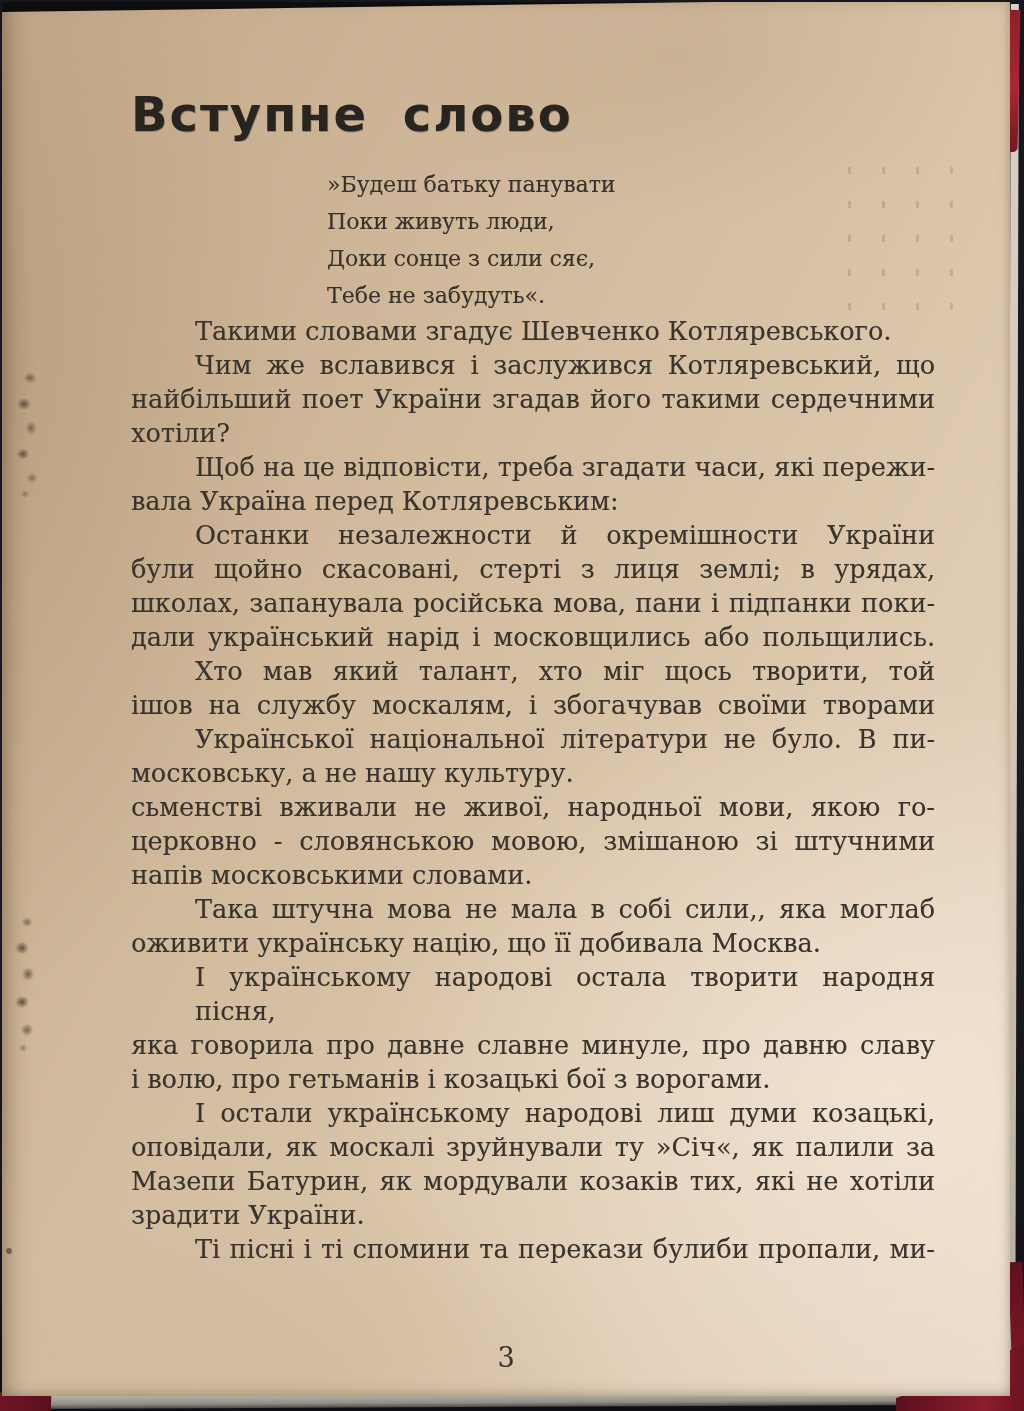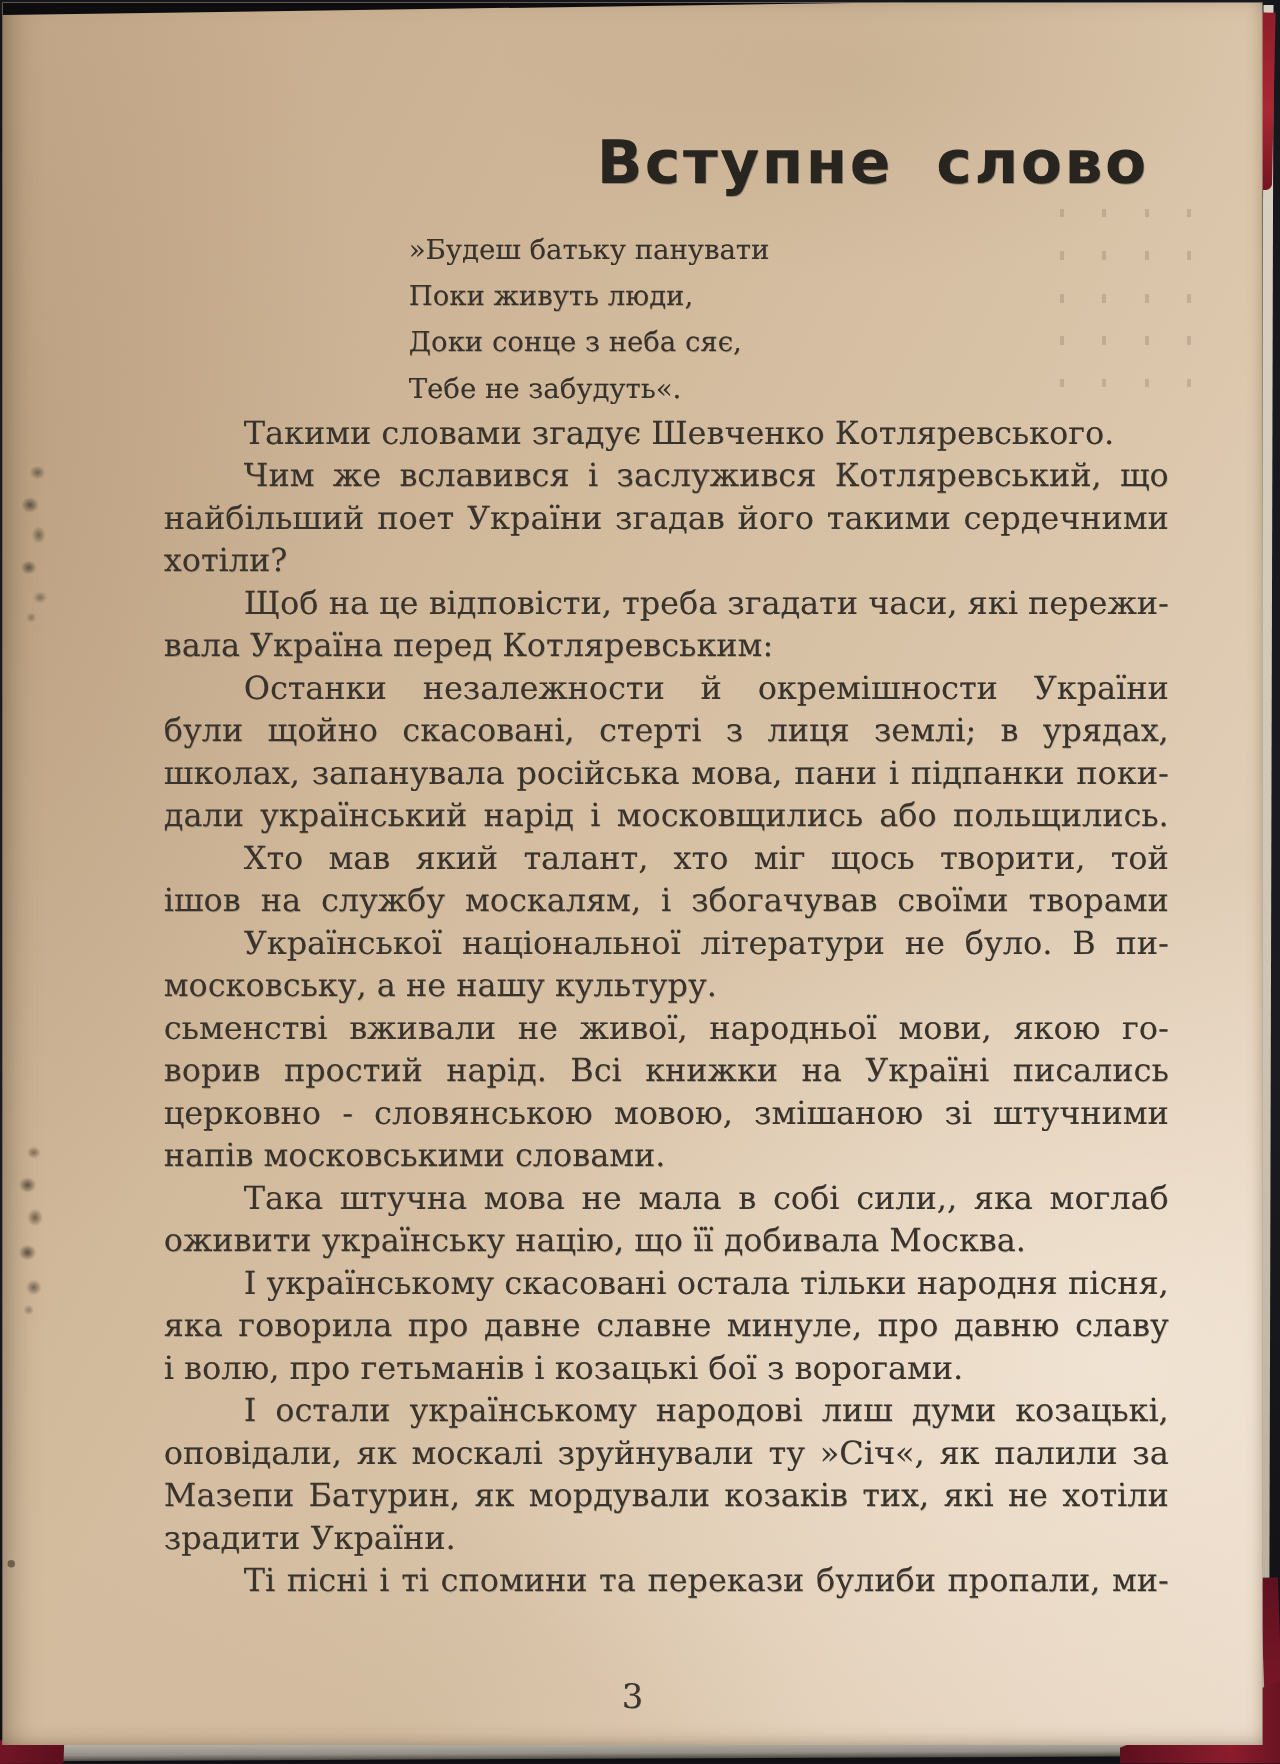--- a/index.html
+++ b/index.html
@@ -104,26 +104,26 @@
   .stain-dot {
     left: 4px; top: 1246px; width: 6px; height: 6px; border-radius: 50%;
     background: rgba(70, 58, 45, 0.65); filter: blur(0.3px);
   }
 
   
   .text-block {
     position: absolute; left: 129px; top: 84px; width: 804px;
   }
   .title {
-    margin: 16px;
+    margin: 0;
     font-family: "DejaVu Sans", "Liberation Sans", sans-serif;
     font-weight: bold;
     font-size: 48px; line-height: 56px;
     letter-spacing: 2px; word-spacing: 16px;
-    text-align: right;
+    text-align: left;
     color: #282420;
     text-shadow: 0.6px 0.8px 0 rgba(40, 36, 32, 0.35);
   }
   .poem {
     margin: 24px 0 0 196px;
     font-size: 22px; line-height: 37px;
     color: #36312a;
   }
   .poem-line { white-space: nowrap; text-shadow: 0.4px 0.4px 0 rgba(54, 49, 42, 0.30); }
   .body-text {
@@ -160,45 +160,44 @@
     <div class="stain stain-left-1"></div>
     <div class="stain stain-left-2"></div>
     <div class="stain stain-dashes-1"></div>
     <div class="stain stain-dot"></div>
 
     <div class="text-block">
       <h1 class="title">Вступне слово</h1>
       <div class="poem">
           <div class="poem-line">»Будеш батьку панувати</div>
           <div class="poem-line">Поки живуть люди,</div>
-          <div class="poem-line">Доки сонце з неба сяє,</div>
+          <div class="poem-line">Доки сонце з сили сяє,</div>
           <div class="poem-line">Тебе не забудуть«.</div>
         </div>
       <div class="body-text">
           <div class="text-line indent">Такими словами згадує Шевченко Котляревського.</div>
           <div class="text-line indent just">Чим же вславився і заслужився Котляревський, що</div>
           <div class="text-line just">найбільший поет України згадав його такими сердечними</div>
           <div class="text-line">хотіли?</div>
           <div class="text-line indent just">Щоб на це відповісти, треба згадати часи, які пережи-</div>
           <div class="text-line">вала Україна перед Котляревським:</div>
           <div class="text-line indent just">Останки незалежности й окремішности України</div>
           <div class="text-line just">були щойно скасовані, стерті з лиця землі; в урядах,</div>
           <div class="text-line just">школах, запанувала російська мова, пани і підпанки поки-</div>
           <div class="text-line just">дали український нарід і московщились або польщились.</div>
           <div class="text-line indent just">Хто мав який талант, хто міг щось творити, той</div>
           <div class="text-line just">ішов на службу москалям, і збогачував своїми творами</div>
           <div class="text-line indent just">Української національної літератури не було. В пи-</div>
           <div class="text-line">московську, а не нашу культуру.</div>
           <div class="text-line just">сьменстві вживали не живої, народньої мови, якою го-</div>
-          <div class="text-line just">ворив простий нарід. Всі книжки на Україні писались</div>
           <div class="text-line just">церковно - словянською мовою, змішаною зі штучними</div>
           <div class="text-line">напів московськими словами.</div>
           <div class="text-line indent just">Така штучна мова не мала в собі сили,, яка моглаб</div>
           <div class="text-line">оживити українську націю, що її добивала Москва.</div>
-          <div class="text-line indent just">І українському скасовані остала тільки народня пісня,</div>
+          <div class="text-line indent just">І українському народові остала творити народня пісня,</div>
           <div class="text-line just">яка говорила про давне славне минуле, про давню славу</div>
           <div class="text-line">і волю, про гетьманів і козацькі бої з ворогами.</div>
           <div class="text-line indent just">І остали українському народові лиш думи козацькі,</div>
           <div class="text-line just">оповідали, як москалі зруйнували ту »Січ«, як палили за</div>
           <div class="text-line just">Мазепи Батурин, як мордували козаків тих, які не хотіли</div>
           <div class="text-line">зрадити України.</div>
           <div class="text-line indent just">Ті пісні і ті спомини та перекази булиби пропали, ми-</div>
         </div>
     </div>
 

